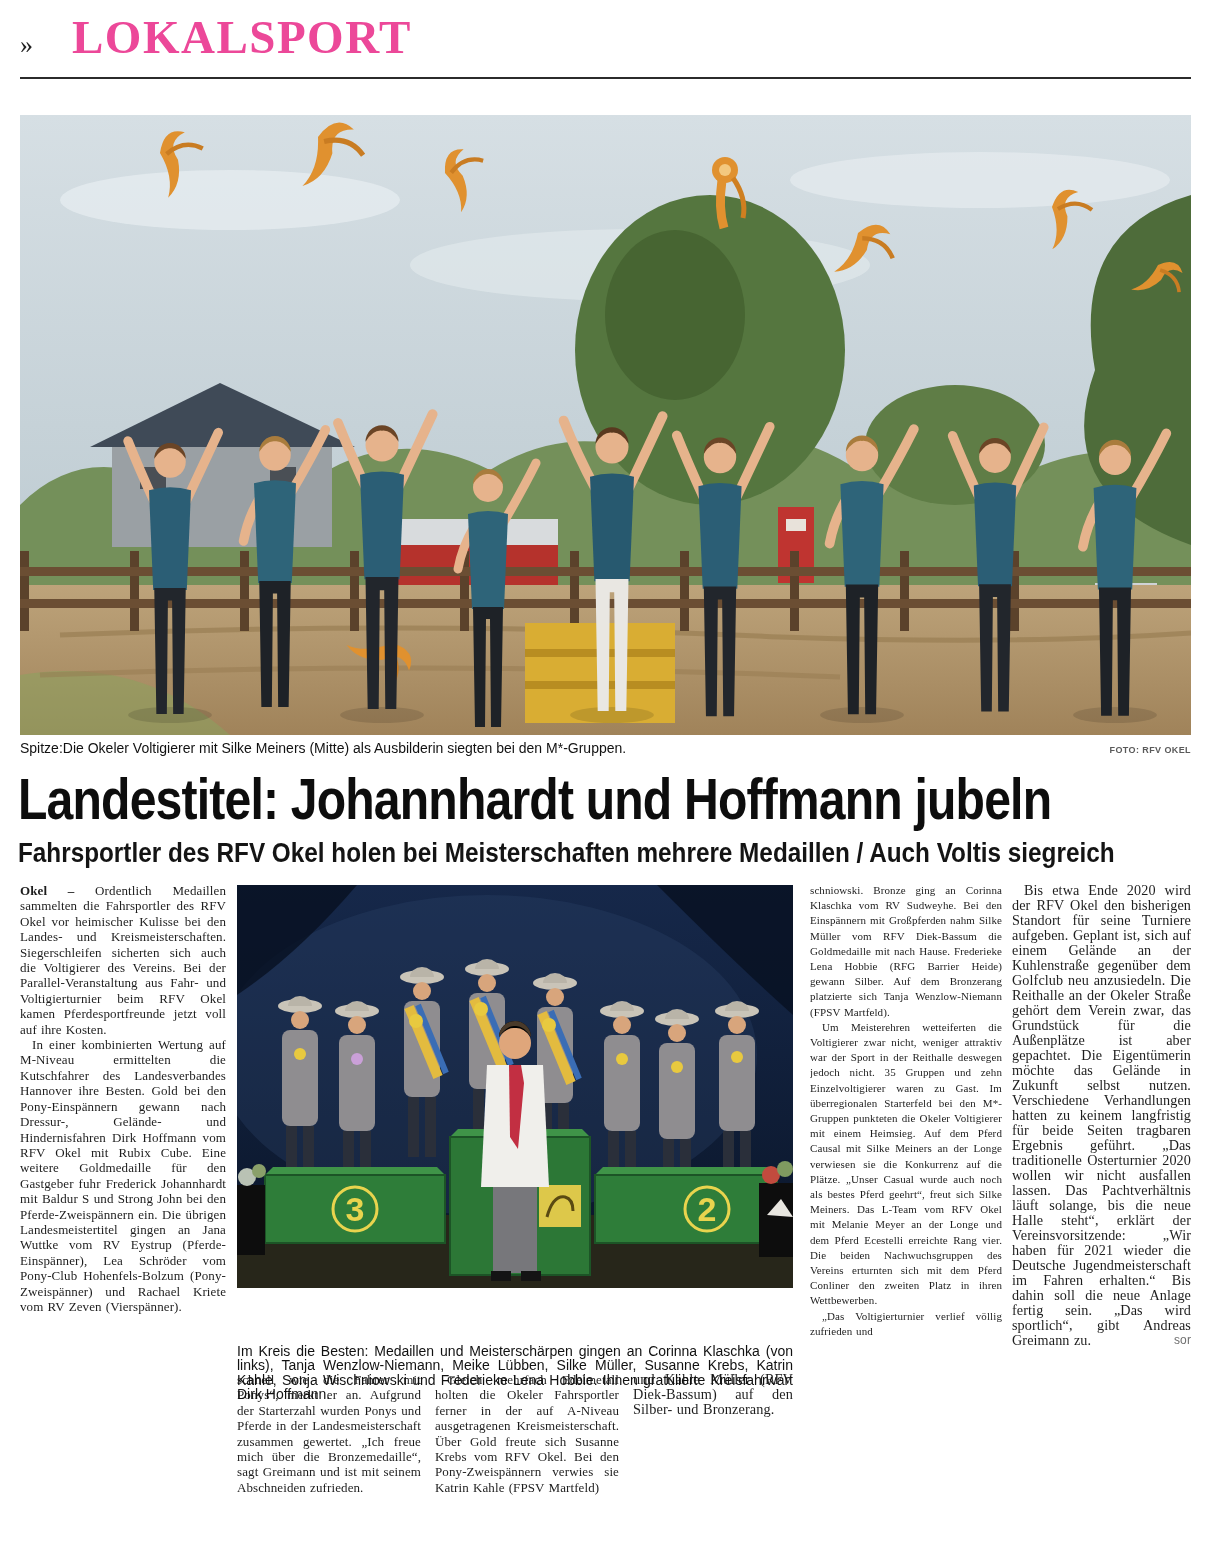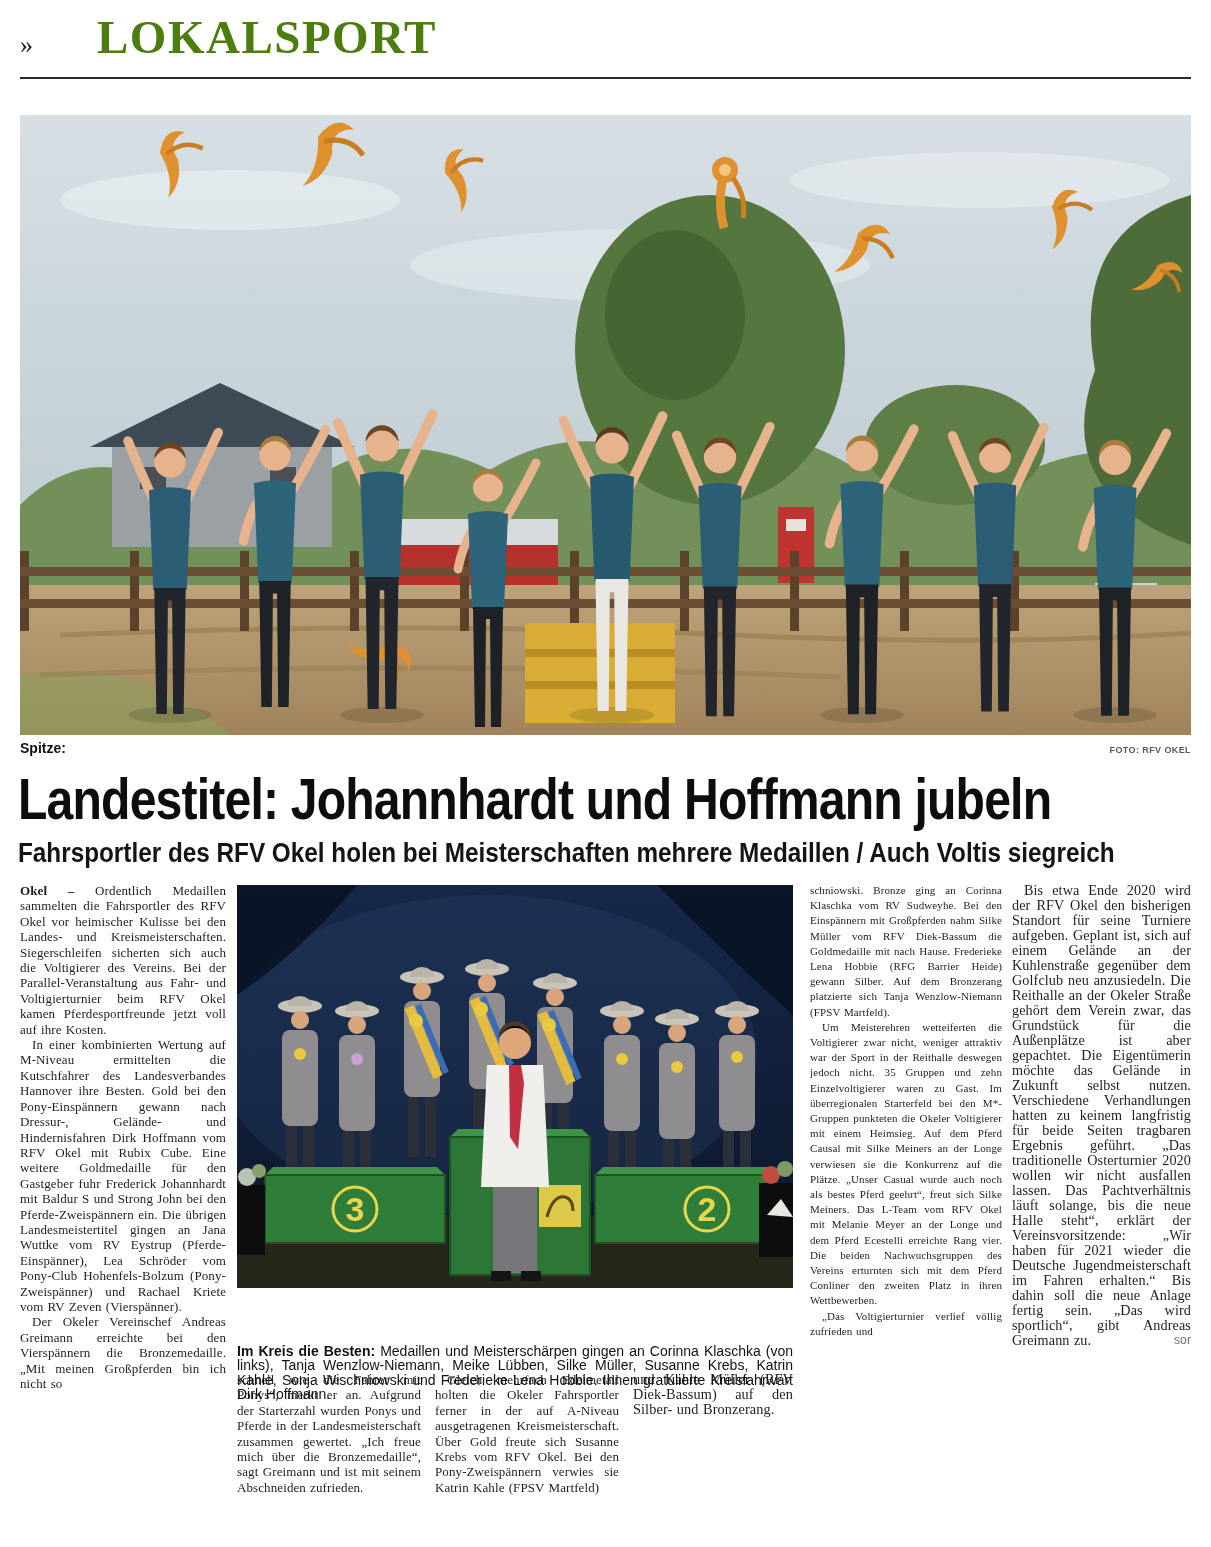--- a/index.html
+++ b/index.html
@@ -2,33 +2,33 @@
 <html lang="de"><head>
 <meta charset="utf-8">
 <style>
   html,body{margin:0;padding:0;background:#ffffff;}
   body{width:1211px;height:1547px;position:relative;overflow:hidden;
        font-family:"Liberation Serif",serif;color:#1c1c1c;}
   .abs{position:absolute;}
 
   
   .mast-marker{left:20px;top:30px;font-size:26px;color:#222;font-family:"Liberation Serif",serif;}
-  .mast-title{left:97px;top:10px;font-size:47px;font-weight:700;letter-spacing:1.5px;
-              color:#4d7c0f;font-family:"Liberation Serif",serif;text-align:right;}
+  .mast-title{left:72px;top:10px;font-size:47px;font-weight:700;letter-spacing:1.5px;
+              color:#ec4899;font-family:"Liberation Serif",serif;text-align:right;}
   .mast-rule{left:20px;top:77px;width:1171px;border-top:2px solid #2b2b2b;height:0;}
 
   
   .photo1{left:20px;top:115px;width:1171px;height:620px;overflow:hidden;background:#c7d2d8;}
   .photo2{left:237px;top:885px;width:556px;height:403px;overflow:hidden;background:#0c1a30;}
   svg{display:block;}
 
   
   .cap1{left:20px;top:739px;width:1171px;display:flex;align-items:baseline;
         font-family:"Liberation Sans",sans-serif;font-size:14px;line-height:18px;color:#111;}
-  .cap1 .lead,.cap2 .lead{font-weight:700;}
+  .cap1 .lead,.cap2 .lead{font-weight:400;}
   .cap1 .credit{margin-left:auto;font-size:9px;color:#5a5a5a;letter-spacing:.4px;font-weight:700;}
   .cap2{left:237px;top:1344px;width:556px;font-family:"Liberation Sans",sans-serif;
         font-size:14px;line-height:14.3px;text-align:justify;color:#111;}
 
   
   .headline{left:18px;top:768px;width:1171px;height:64px;overflow:visible;white-space:nowrap;}
   .headline .inner{display:inline-block;transform:scaleX(.83);transform-origin:0 50%;
         font-family:"Liberation Sans",sans-serif;font-weight:700;font-size:58px;
         letter-spacing:-1px;color:#0d0d0d;line-height:62px;}
   .subhead{left:18px;top:838px;width:1171px;white-space:nowrap;text-decoration:underline;}
@@ -176,34 +176,34 @@
     <use href="#vaulterA" transform="translate(700,342) scale(1.08)"></use>
     <use href="#vaulterC" transform="translate(842,340) scale(1.08)"></use>
     <use href="#vaulterA" transform="translate(975,342) scale(1.06)"></use>
     <use href="#vaulterC" transform="translate(1095,344) scale(1.07)"></use>
   </g>
 </svg>
 </div>
 
 <div class="abs cap1">
   <span class="lead">Spitze:</span>
+  <span> Die Okeler Voltigierer mit Silke Meiners (Mitte) als Ausbilderin siegten bei den M*-Gruppen.</span>
   <span class="credit">FOTO: RFV OKEL</span>
 </div>
 
 <div class="abs headline">
   <span class="inner">Landestitel: Johannhardt und Hoffmann jubeln</span>
 </div>
 <div class="abs subhead">
   <span class="inner">Fahrsportler des RFV Okel holen bei Meisterschaften mehrere Medaillen / Auch Voltis siegreich</span>
 </div>
 
 <div class="abs col c1">
   <p><span class="lead">Okel –</span><span> Ordentlich Medaillen sammelten die Fahrsportler des RFV Okel vor heimischer Kulisse bei den Landes- und Kreismeisterschaften. Siegerschleifen sicherten sich auch die Voltigierer des Vereins. Bei der Parallel-Veranstaltung aus Fahr- und Voltigierturnier beim RFV Okel kamen Pferdesportfreunde jetzt voll auf ihre Kosten.</span></p>
   <p class="ind">In einer kombinierten Wertung auf M-Niveau ermittelten die Kutschfahrer des Landesverbandes Hannover ihre Besten. Gold bei den Pony-Einspännern gewann nach Dressur-, Gelände- und Hindernisfahren Dirk Hoffmann vom RFV Okel mit Rubix Cube. Eine weitere Goldmedaille für den Gastgeber fuhr Frederick Johannhardt mit Baldur S und Strong John bei den Pferde-Zweispännern ein. Die übrigen Landesmeistertitel gingen an Jana Wuttke vom RV Eystrup (Pferde-Einspänner), Lea Schröder vom Pony-Club Hohenfels-Bolzum (Pony-Zweispänner) und Rachael Kriete vom RV Zeven (Vierspänner).</p>
-  <p class="ind">Der Okeler Vereinschef Andreas Greimann erreichte bei den Vierspännern die Bronzemedaille. „Mit meinen Großpferden bin ich nicht so</p>
 </div>
 
 <div class="abs col c2">
   <p>schnell wie die Fahrer mit Ponys“, merkt er an. Aufgrund der Starterzahl wurden Ponys und Pferde in der Landesmeisterschaft zusammen gewertet. „Ich freue mich über die Bronzemedaille“, sagt Greimann und ist mit seinem Abschneiden zufrieden.</p>
 </div>
 
 <div class="abs col c3">
   <p class="ind">Gleich mehrfach Edelmetall holten die Okeler Fahrsportler ferner in der auf A-Niveau ausgetragenen Kreismeisterschaft. Über Gold freute sich Susanne Krebs vom RFV Okel. Bei den Pony-Zweispännern verwies sie Katrin Kahle (FPSV Martfeld)</p>
 </div>
 

